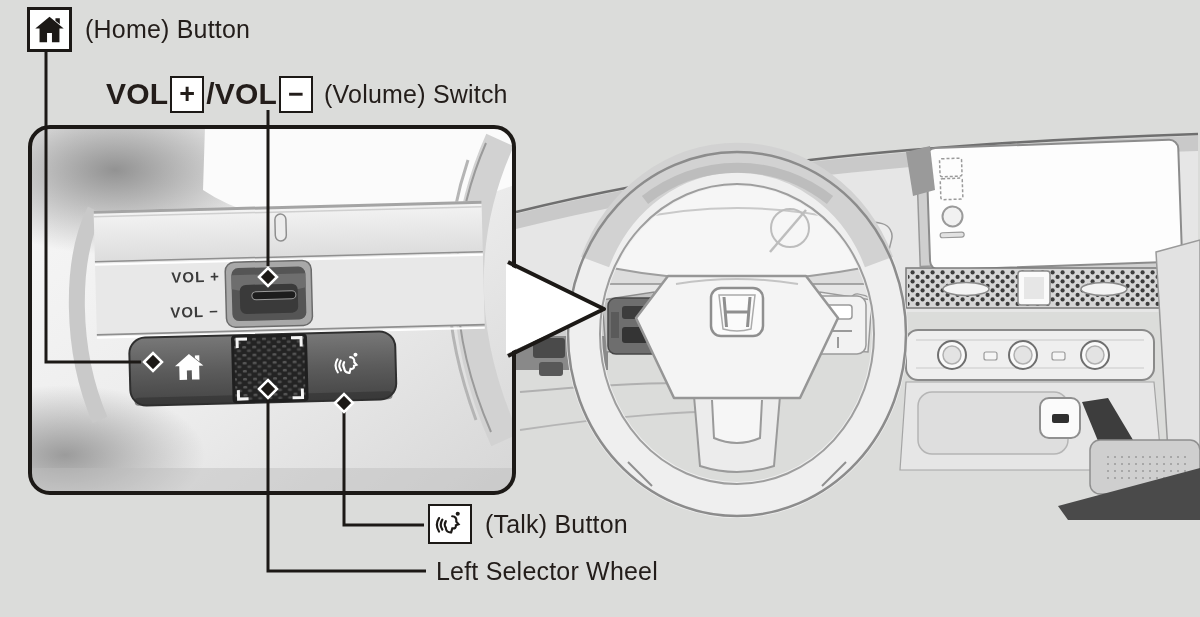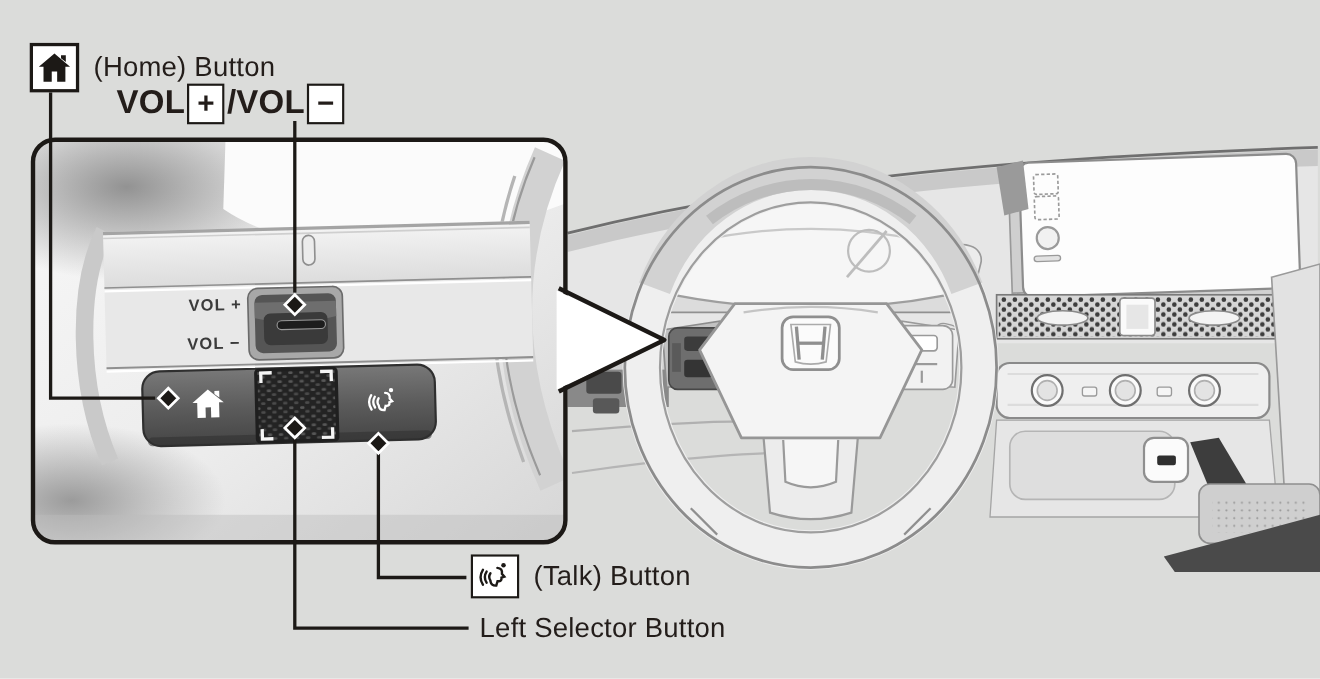--- a/index.html
+++ b/index.html
@@ -271,42 +271,43 @@
     <path d="M344,412 V525 H424"></path>
   </g>
   <g fill="#1c1916" stroke="#ffffff" stroke-width="2.5">
     <path d="M144,362 L153,353 L162,362 L153,371 Z"></path>
     <path d="M259,277 L268,268 L277,277 L268,286 Z"></path>
     <path d="M259,389 L268,380 L277,389 L268,398 Z"></path>
     <path d="M335,403 L344,394 L353,403 L344,412 Z"></path>
   </g>
 </svg>
 
-<div class="label" style="left:27px;top:7px;margin-top:32px;">
+<div class="label" style="left:27px;top:7px;">
   <span class="icon-box home-box">
     <svg viewBox="0 0 24 24" xmlns="http://www.w3.org/2000/svg" xmlns:xlink="http://www.w3.org/1999/xlink">
           <use href="#home-icon-sym" xlink:href="#home-icon-sym"></use>
         </svg>
   </span>
   <span class="gap">(Home) Button</span>
 </div>
 
 <div class="label" style="left:106px;top:74px;height:40px;">
   <span class="vol-bold">VOL</span>
   <span class="key-box">+</span>
   <span class="vol-bold">/VOL</span>
   <span class="key-box">−</span>
+  <span class="rest">(Volume) Switch</span>
 </div>
 
 <div class="label" style="left:428px;top:504px;align-items:center;">
   <span class="icon-box talk-box">
     <svg viewBox="0 0 24 24" xmlns="http://www.w3.org/2000/svg" xmlns:xlink="http://www.w3.org/1999/xlink">
           <use href="#talk-icon-sym" xlink:href="#talk-icon-sym"></use>
         </svg>
   </span>
   <span class="gap">(Talk) Button</span>
 </div>
 
 <div class="label" style="left:436px;top:557px;">
-  <span>Left Selector Button</span>
+  <span>Left Selector Wheel</span>
 </div>
 
 </div>
 
 </body></html>

